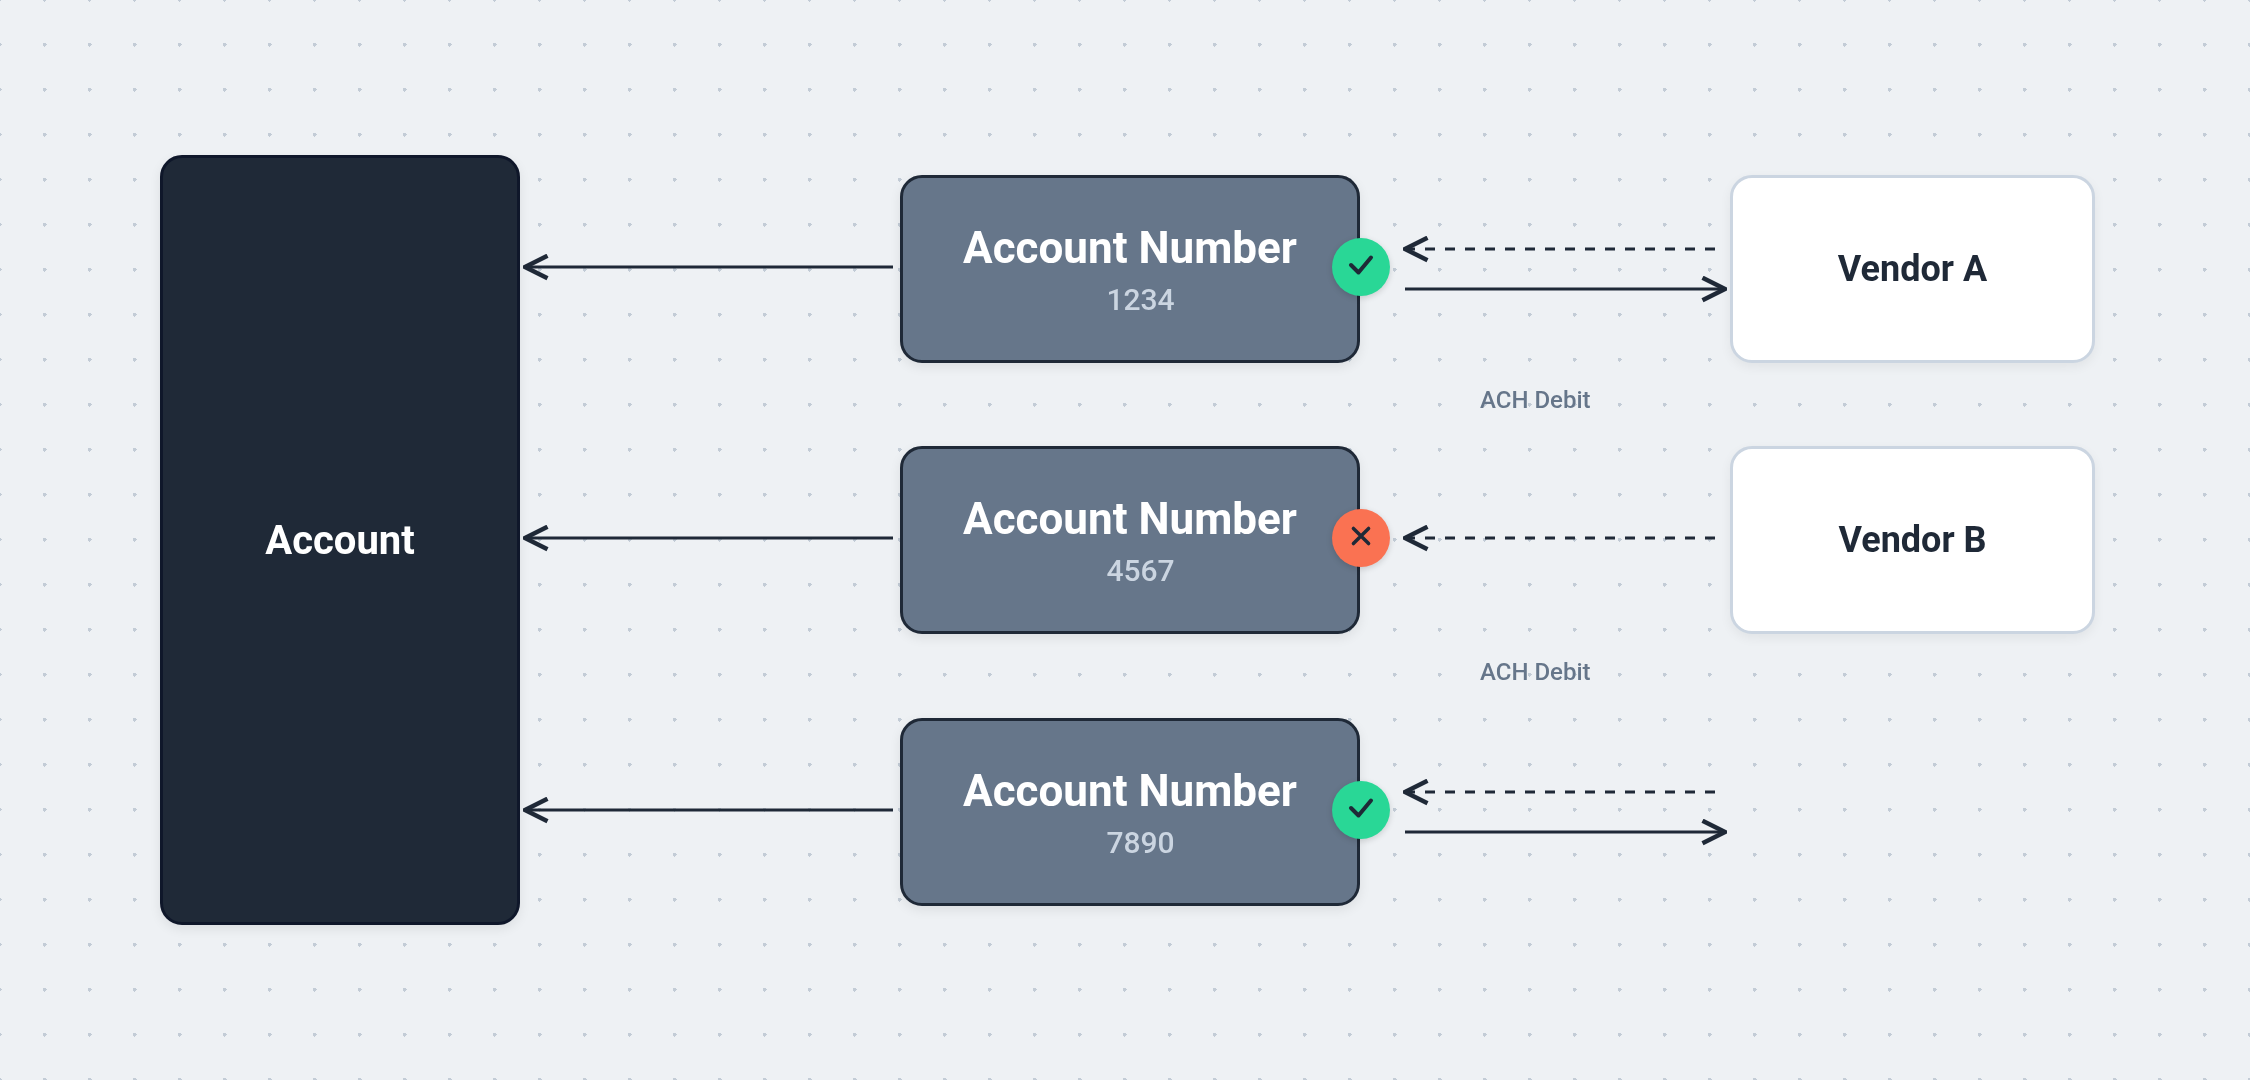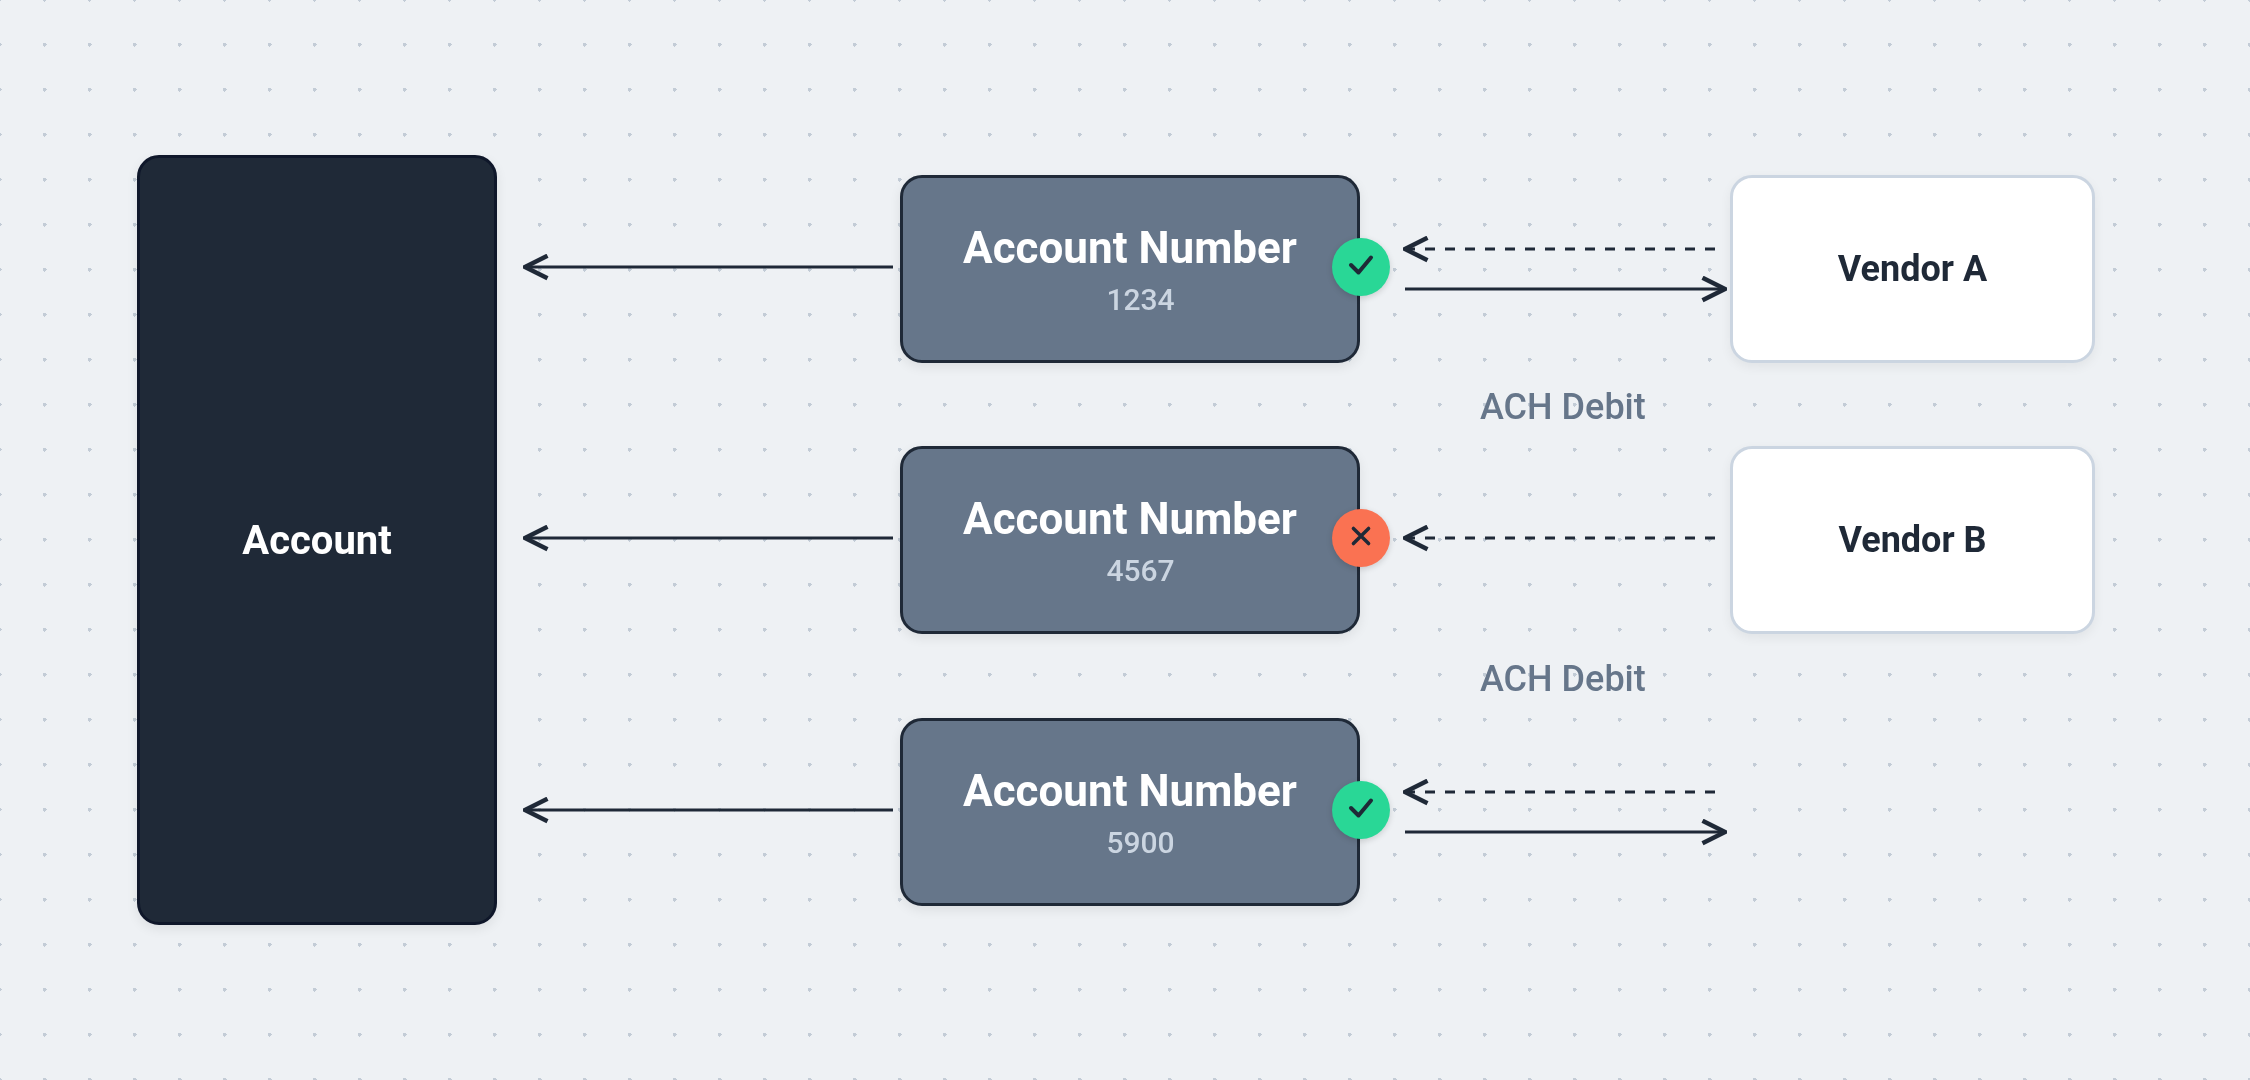--- a/index.html
+++ b/index.html
@@ -19,21 +19,21 @@
   }
   .box {
     position: absolute;
     border-radius: 22px;
     display: flex;
     flex-direction: column;
     align-items: center;
     justify-content: center;
   }
   .account-box {
-    left: 137px;
+    left: 160px;
     top: 155px;
     width: 360px;
     height: 770px;
     background: #1f2937;
     border: 3px solid #0f172a;
     box-shadow: 0 4px 12px rgba(0,0,0,0.08);
   }
   .account-title {
     color: #ffffff;
     font-size: 40px;
@@ -80,21 +80,21 @@
     display: flex;
     align-items: center;
     justify-content: center;
     box-shadow: 0 2px 6px rgba(0,0,0,0.15);
   }
   .badge-green { background: #29d796; }
   .badge-red   { background: #fa7252; }
   .link-label {
     position: absolute;
     color: #66768a;
-    font-size: 36px;
+    font-size: 24px;
     font-weight: 500;
   }
   svg.arrows {
     position: absolute;
     inset: 0;
     width: 2250px;
     height: 1080px;
     pointer-events: none;
   }
 </style>
@@ -137,21 +137,21 @@
   <div class="box an-box" style="top:175px;">
     <div class="an-title">Account Number</div>
     <div class="an-value">1234</div>
   </div>
   <div class="box an-box" style="top:446px;">
     <div class="an-title">Account Number</div>
     <div class="an-value">4567</div>
   </div>
   <div class="box an-box" style="top:718px;">
     <div class="an-title">Account Number</div>
-    <div class="an-value">5900</div>
+    <div class="an-value">7890</div>
   </div>
 
   <div class="badge badge-green" style="left:1332px; top:238px;">
     <span>
       <svg width="30" height="30" viewBox="0 0 24 24">
           <path d="M4 12 L10 18 L20 6" fill="none" stroke="#1f2937" stroke-width="3.2" stroke-linecap="round" stroke-linejoin="round"></path>
         </svg>
     </span>
   </div>
   <div class="badge badge-red" style="left:1332px; top:509px;">

